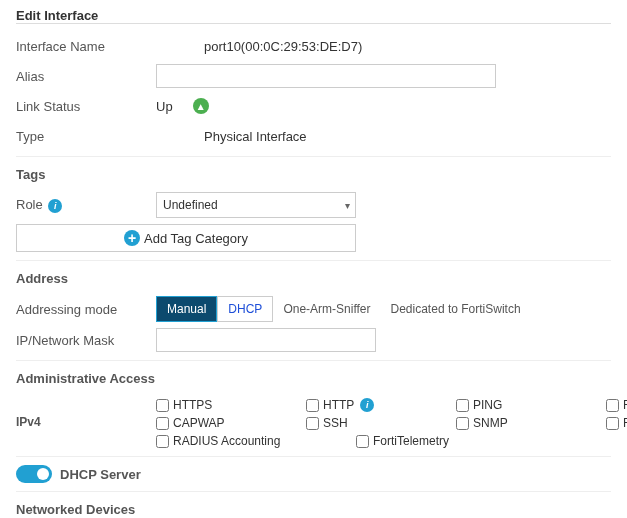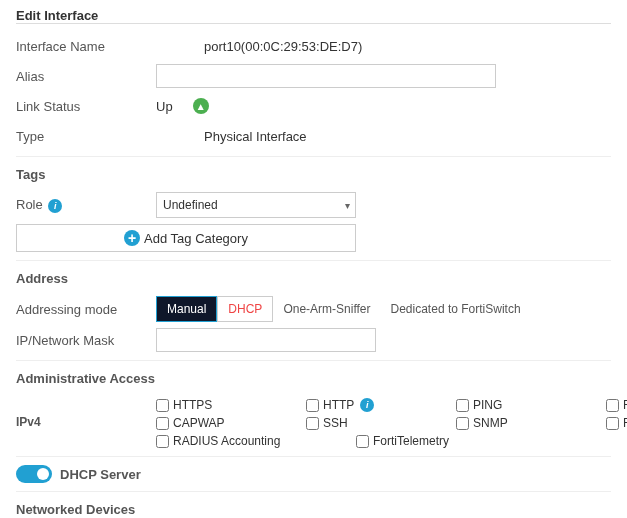--- a/index.html
+++ b/index.html
@@ -135,25 +135,25 @@
       display: flex;
       align-items: center;
       gap: 0;
     }
     .mode-btn {
       padding: 3px 10px;
       border: 1px solid #ccc;
       background: #fff;
       font-size: 12px;
       cursor: pointer;
-      color: #ef4444;
+      color: #1d4ed8;
       height: 26px;
     }
     .mode-btn.active {
-      background: #0f172a;
+      background: #0c4a6e;
       color: #fff;
       border-color: #21a0d2;
     }
     .mode-label {
       padding: 3px 10px;
       font-size: 12px;
       color: #555;
       height: 26px;
       display: flex;
       align-items: center;

